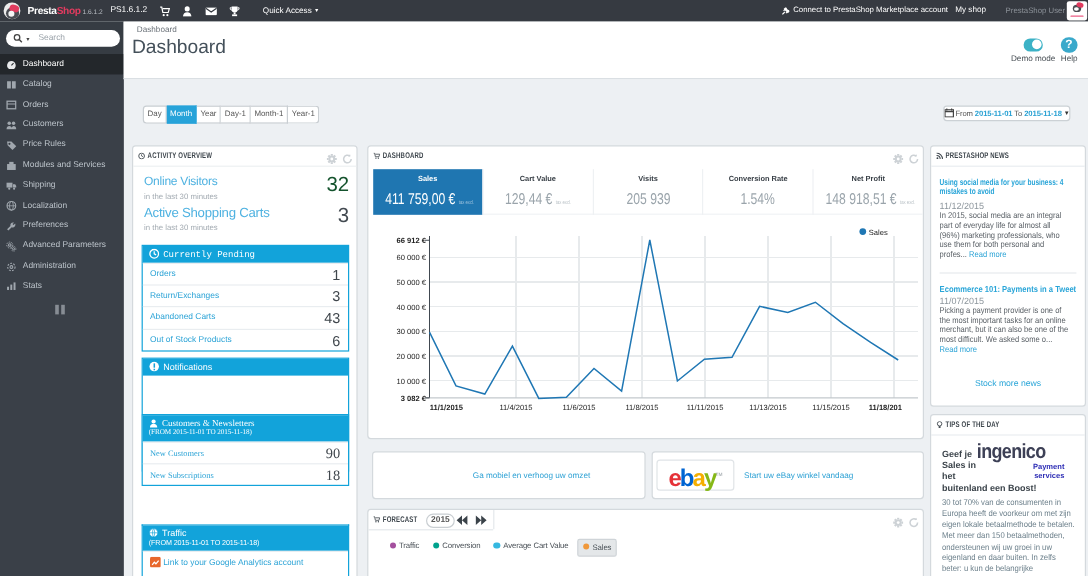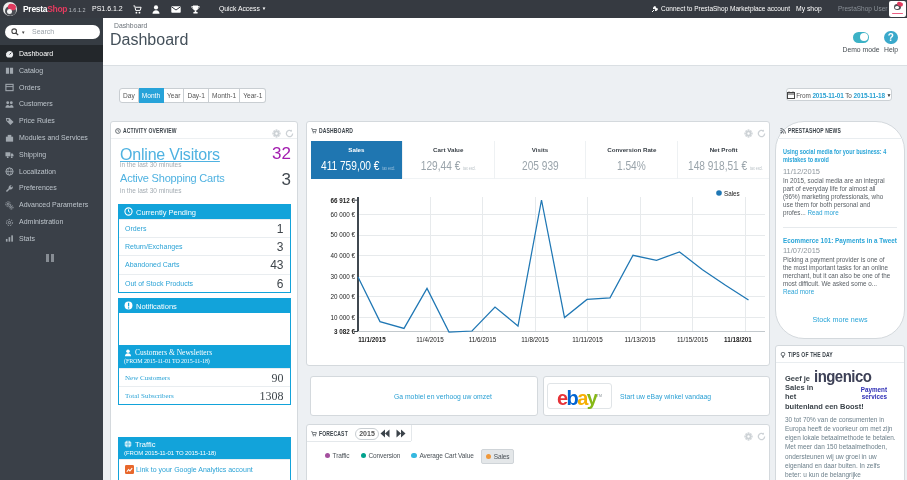--- a/index.html
+++ b/index.html
@@ -247,29 +247,29 @@
               <line x1="7" y1="7" x2="8.2" y2="8.2"></line>
               <line x1="8.2" y1="1.8" x2="7" y2="3"></line>
               <line x1="3" y1="7" x2="1.8" y2="8.2"></line>
             </g>
             <circle cx="5" cy="5" r="1.3" fill="#fff"></circle>
           </svg><svg class="refr" width="9" height="9" viewBox="0 0 10 10">
             <path d="M8.5 5a3.5 3.5 0 1 1-1.2-2.6" fill="none" stroke="#cdd2d6" stroke-width="1.4"></path>
             <path d="M7.5 0.5l0.3 2.2-2.2-.3z" fill="#cdd2d6"></path>
           </svg></span>
   </div>
-  <div class="abs" style="left:9px;top:24px;font-size:16px;letter-spacing:-0.2px;color:#4fb2e1;text-decoration:underline;">Online Visitors</div>
-  <div class="abs" style="right:6px;top:22px;font-size:17px;color:#a21caf;">32</div>
+  <div class="abs" style="left:9px;top:24px;font-size:10px;letter-spacing:-0.2px;color:#4fb2e1;">Online Visitors</div>
+  <div class="abs" style="right:6px;top:22px;font-size:17px;color:#14532d;">32</div>
   <div class="abs" style="left:9px;top:39px;font-size:6.5px;color:#a3abb2;">in the last 30 minutes</div>
   <div class="abs" style="left:9px;top:50px;font-size:11px;letter-spacing:-0.2px;color:#4fb2e1;">Active Shopping Carts</div>
   <div class="abs" style="right:6px;top:48px;font-size:17px;color:#434a51;">3</div>
   <div class="abs" style="left:9px;top:65px;font-size:6.5px;color:#a3abb2;">in the last 30 minutes</div>
 
   <div class="bluebox" style="left:7px;top:81.5px;width:172.5px;">
-    <div class="bhead" style="height:14.5px;"><svg style="display:inline-block;vertical-align:-1.5px;margin-right:3px;" width="9" height="9" viewBox="0 0 10 10">
+    <div class="bhead" style="height:14.5px;font-family:Liberation Mono, monospace;"><svg style="display:inline-block;vertical-align:-1.5px;margin-right:3px;" width="9" height="9" viewBox="0 0 10 10">
             <circle cx="5" cy="5" r="4" fill="none" stroke="#fff" stroke-width="1.2"></circle>
             <path d="M5 2.6V5l1.8 1" fill="none" stroke="#fff" stroke-width="1.1"></path>
           </svg>Currently Pending</div>
     <div class="brow">
           <span class="l">Orders</span>
           <span class="v">1</span>
         </div>
     <div class="brow">
           <span class="l">Return/Exchanges</span>
           <span class="v">3</span>
@@ -305,22 +305,22 @@
   <div class="bluebox" style="left:7px;top:223px;width:172.5px;font-family:Liberation Serif, serif;">
     <div class="bhead" style="height:21.5px;"><svg style="display:inline-block;vertical-align:-1.5px;margin-right:3px;" width="8" height="8" viewBox="0 0 10 10">
             <circle cx="5" cy="2.8" r="2.2" fill="#fff"></circle>
             <path d="M1.2 9c0-2.4 1.7-3.8 3.8-3.8S8.8 6.6 8.8 9z" fill="#fff"></path>
           </svg>Customers &amp; Newsletters<span class="sub">(FROM 2015-11-01 TO 2015-11-18)</span></div>
     <div class="brow">
           <span class="l">New Customers</span>
           <span class="v">90</span>
         </div>
     <div class="brow">
-          <span class="l">Total Subscribers</span>
-          <span class="v">1308</span>
+          <span class="l">New Subscriptions</span>
+          <span class="v">18</span>
         </div>
   </div>
 
   <div class="bluebox" style="left:7px;top:314.5px;width:172.5px;height:97px;border-bottom:none;">
     <div class="bhead" style="height:21.5px;"><svg style="display:inline-block;vertical-align:-1.5px;margin-right:3px;" width="8" height="8" viewBox="0 0 10 10">
             <circle cx="5" cy="5" r="4.4" fill="#fff"></circle>
             <path d="M5 .6a4.4 4.4 0 0 0 0 8.8M5 .6a4.4 4.4 0 0 1 0 8.8M.6 5h8.8M5 .6c-1.5 1-1.5 7.8 0 8.8M5 .6c1.5 1 1.5 7.8 0 8.8" fill="none" stroke="#12a3da" stroke-width=".7"></path>
           </svg>Traffic<span class="sub">(FROM 2015-11-01 TO 2015-11-18)</span></div>
     <div class="brow" style="height:19px;line-height:19px;">
       <span class="l"><svg style="display:inline-block;vertical-align:-2px;margin-right:2px;" width="9" height="9" viewBox="0 0 10 10">
@@ -467,21 +467,21 @@
   <div class="abs" style="left:0;top:16px;width:104px;height:0;border-bottom:1px solid #e4e8eb;"></div>
   <div class="abs" style="left:104px;top:0;width:0;height:16px;border-right:1px solid #e4e8eb;"></div>
   <div class="abs" style="left:13.5px;top:23.5px;display:flex;">
     <div class="ftab"><span class="dot" style="background:#a4509e;"></span>Traffic</div>
     <div class="ftab"><span class="dot" style="background:#00a28d;"></span>Conversion</div>
     <div class="ftab"><span class="dot" style="background:#35b8e0;"></span>Average Cart Value</div>
     <div class="ftab" style="background:#e4e7e9;border:1px solid #cfd4d8;border-radius:2px;"><span class="dot" style="background:#f0983a;"></span>Sales</div>
   </div>
 </div>
 
-<div class="panel" id="news" style="left:775px;top:121px;width:130px;height:218px;border-radius:29px;">
+<div class="panel" id="news" style="left:775px;top:121px;width:130px;height:218px;">
   <div class="phead" style="border-bottom:1px solid #e9edf0;"><svg class="phico" width="9" height="9" viewBox="0 0 10 10">
           <circle cx="2" cy="8" r="1.3" fill="#3b434a"></circle>
           <path d="M0.8 4.2a5 5 0 0 1 5 5M0.8 1a8.2 8.2 0 0 1 8.2 8.2" fill="none" stroke="#3b434a" stroke-width="1.4"></path>
         </svg><span class="cnd">PRESTASHOP NEWS</span></div>
   <div class="abs" style="left:7px;top:25.5px;font-size:7.2px;font-weight:bold;color:#29a5d8;line-height:8.5px;white-space:nowrap;transform:scaleX(0.76);transform-origin:left top;">Using social media for your business: 4<br>mistakes to avoid</div>
   <div class="abs" style="left:7px;top:45px;font-size:7.5px;color:#8d969d;">11/12/2015</div>
   <div class="abs" style="left:7px;top:54.5px;font-size:7px;color:#5a6066;line-height:8px;white-space:nowrap;transform:scaleX(0.9);transform-origin:left top;">In 2015, social media are an integral<br>part of everyday life for almost all<br>(96%) marketing professionals, who<br>use them for both personal and<br>profes... <span class="bluelink">Read more</span></div>
   <div class="abs" style="left:7px;top:105px;width:114px;border-bottom:1px solid #e6eaed;"></div>
   <div class="abs" style="left:7px;top:113.5px;font-size:7.2px;font-weight:bold;color:#29a5d8;white-space:nowrap;transform:scaleX(0.88);transform-origin:left top;">Ecommerce 101: Payments in a Tweet</div>
   <div class="abs" style="left:7px;top:124px;font-size:7.5px;color:#8d969d;">11/07/2015</div>

